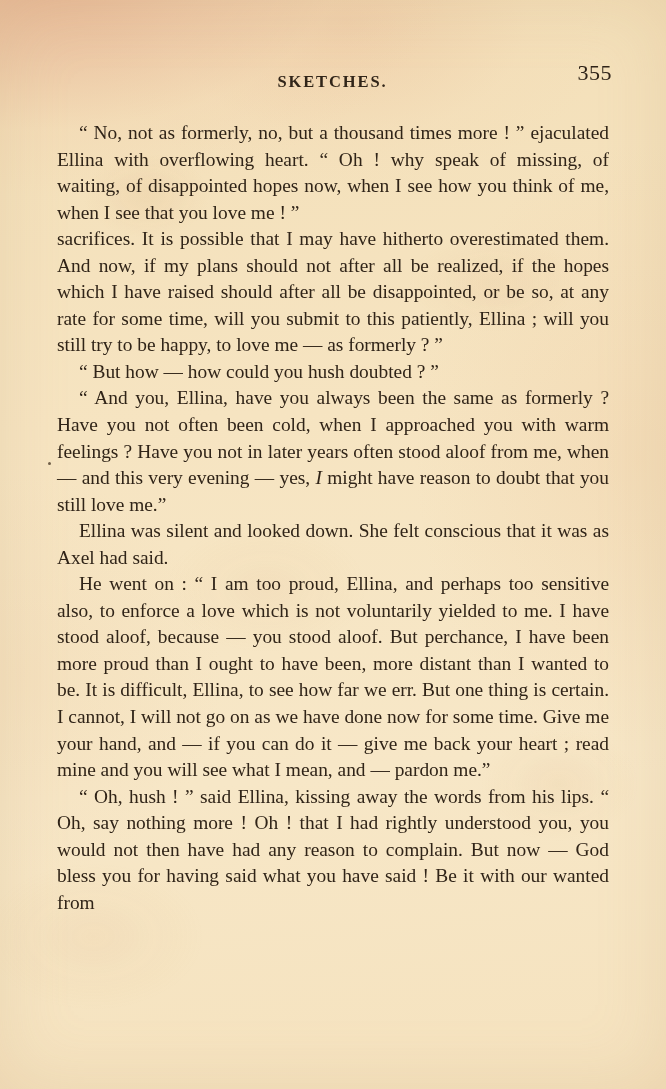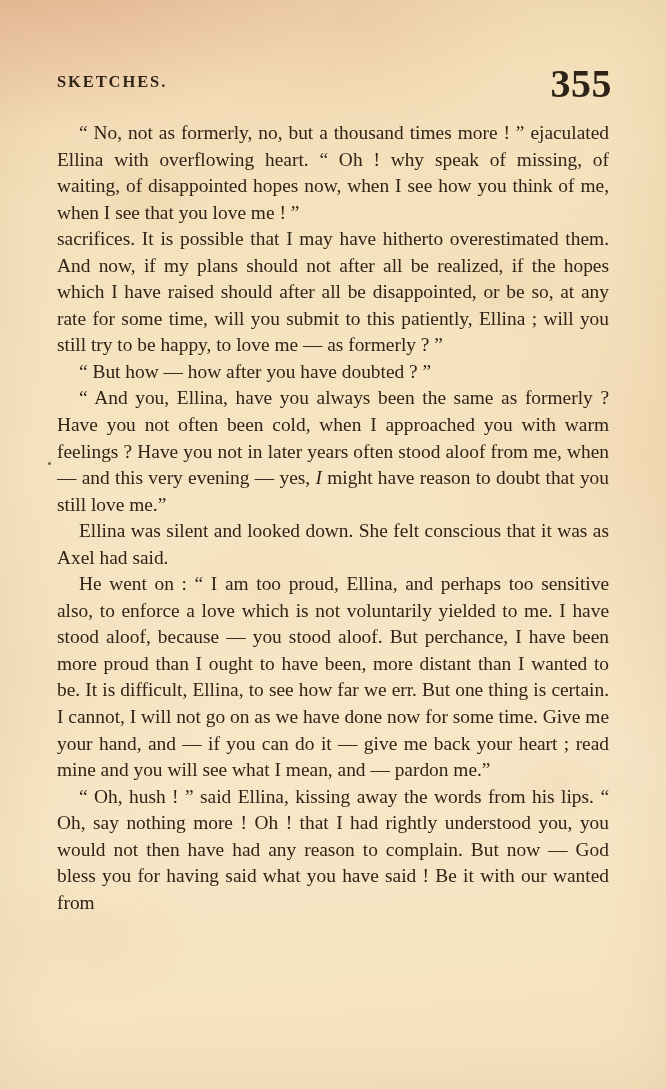--- a/index.html
+++ b/index.html
@@ -70,36 +70,36 @@
     left: 57px;
     top: 72px;
     width: 551px;
     height: 26px;
   }
 
   .head-title {
     position: absolute;
     left: 0;
     right: 0;
-    text-align: left;
+    text-align: center;
     font-family: "Liberation Serif", serif;
     font-size: 16.5px;
     font-weight: 700;
     letter-spacing: 1.9px;
     color: #312519;
     white-space: pre;
   }
 
   .head-folio {
     position: absolute;
     right: -4px;
     top: -12px;
     font-family: "Liberation Serif", serif;
-    font-size: 40px;
-    font-weight: 700;
+    font-size: 22px;
+    font-weight: 400;
     letter-spacing: 0.5px;
     color: #2e2318;
   }
 
   
   .textblock {
     position: absolute;
     left: 57px;
     top: 120px;
     width: 552px;
@@ -155,21 +155,21 @@
   <div class="running-head">
     <div class="head-title">SKETCHES.</div>
     <div class="head-folio">355</div>
   </div>
 
   <div class="ink-speck"></div>
 
   <div class="textblock">
     <p class="para">“ No, not as formerly, no, but a thousand times more ! ” ejaculated Ellina with overflowing heart. “ Oh ! why speak of missing, of waiting, of disappointed hopes now, when I see how you think of me, when I see that you love me ! ”</p>
     <p class="para continued">sacrifices. It is possible that I may have hitherto overestimated them. And now, if my plans should not after all be realized, if the hopes which I have raised should after all be disappointed, or be so, at any rate for some time, will you submit to this patiently, Ellina ; will you still try to be happy, to love me — as formerly ? ”</p>
-    <p class="para">“ But how — how after you have doubted ? ”</p>
+    <p class="para">“ But how — how could you hush doubted ? ”</p>
     <p class="para">
       <span>“ And you, Ellina, have you always been the same as formerly ? Have you not often been cold, when I approached you with warm feelings ? Have you not in later years often stood aloof from me, when — and this very evening — yes, </span><i>I</i><span> might have reason to doubt that you still love me.”</span>
     </p>
     <p class="para">Ellina was silent and looked down. She felt conscious that it was as Axel had said.</p>
     <p class="para">He went on : “ I am too proud, Ellina, and perhaps too sensitive also, to enforce a love which is not voluntarily yielded to me. I have stood aloof, because — you stood aloof. But perchance, I have been more proud than I ought to have been, more distant than I wanted to be. It is difficult, Ellina, to see how far we err. But one thing is certain. I cannot, I will not go on as we have done now for some time. Give me your hand, and — if you can do it — give me back your heart ; read mine and you will see what I mean, and — pardon me.”</p>
     <p class="para">“ Oh, hush ! ” said Ellina, kissing away the words from his lips. “ Oh, say nothing more ! Oh ! that I had rightly understood you, you would not then have had any reason to complain. But now — God bless you for having said what you have said ! Be it with our wanted from</p>
   </div>
 
   <div class="scan-vignette"></div>
 </div>

